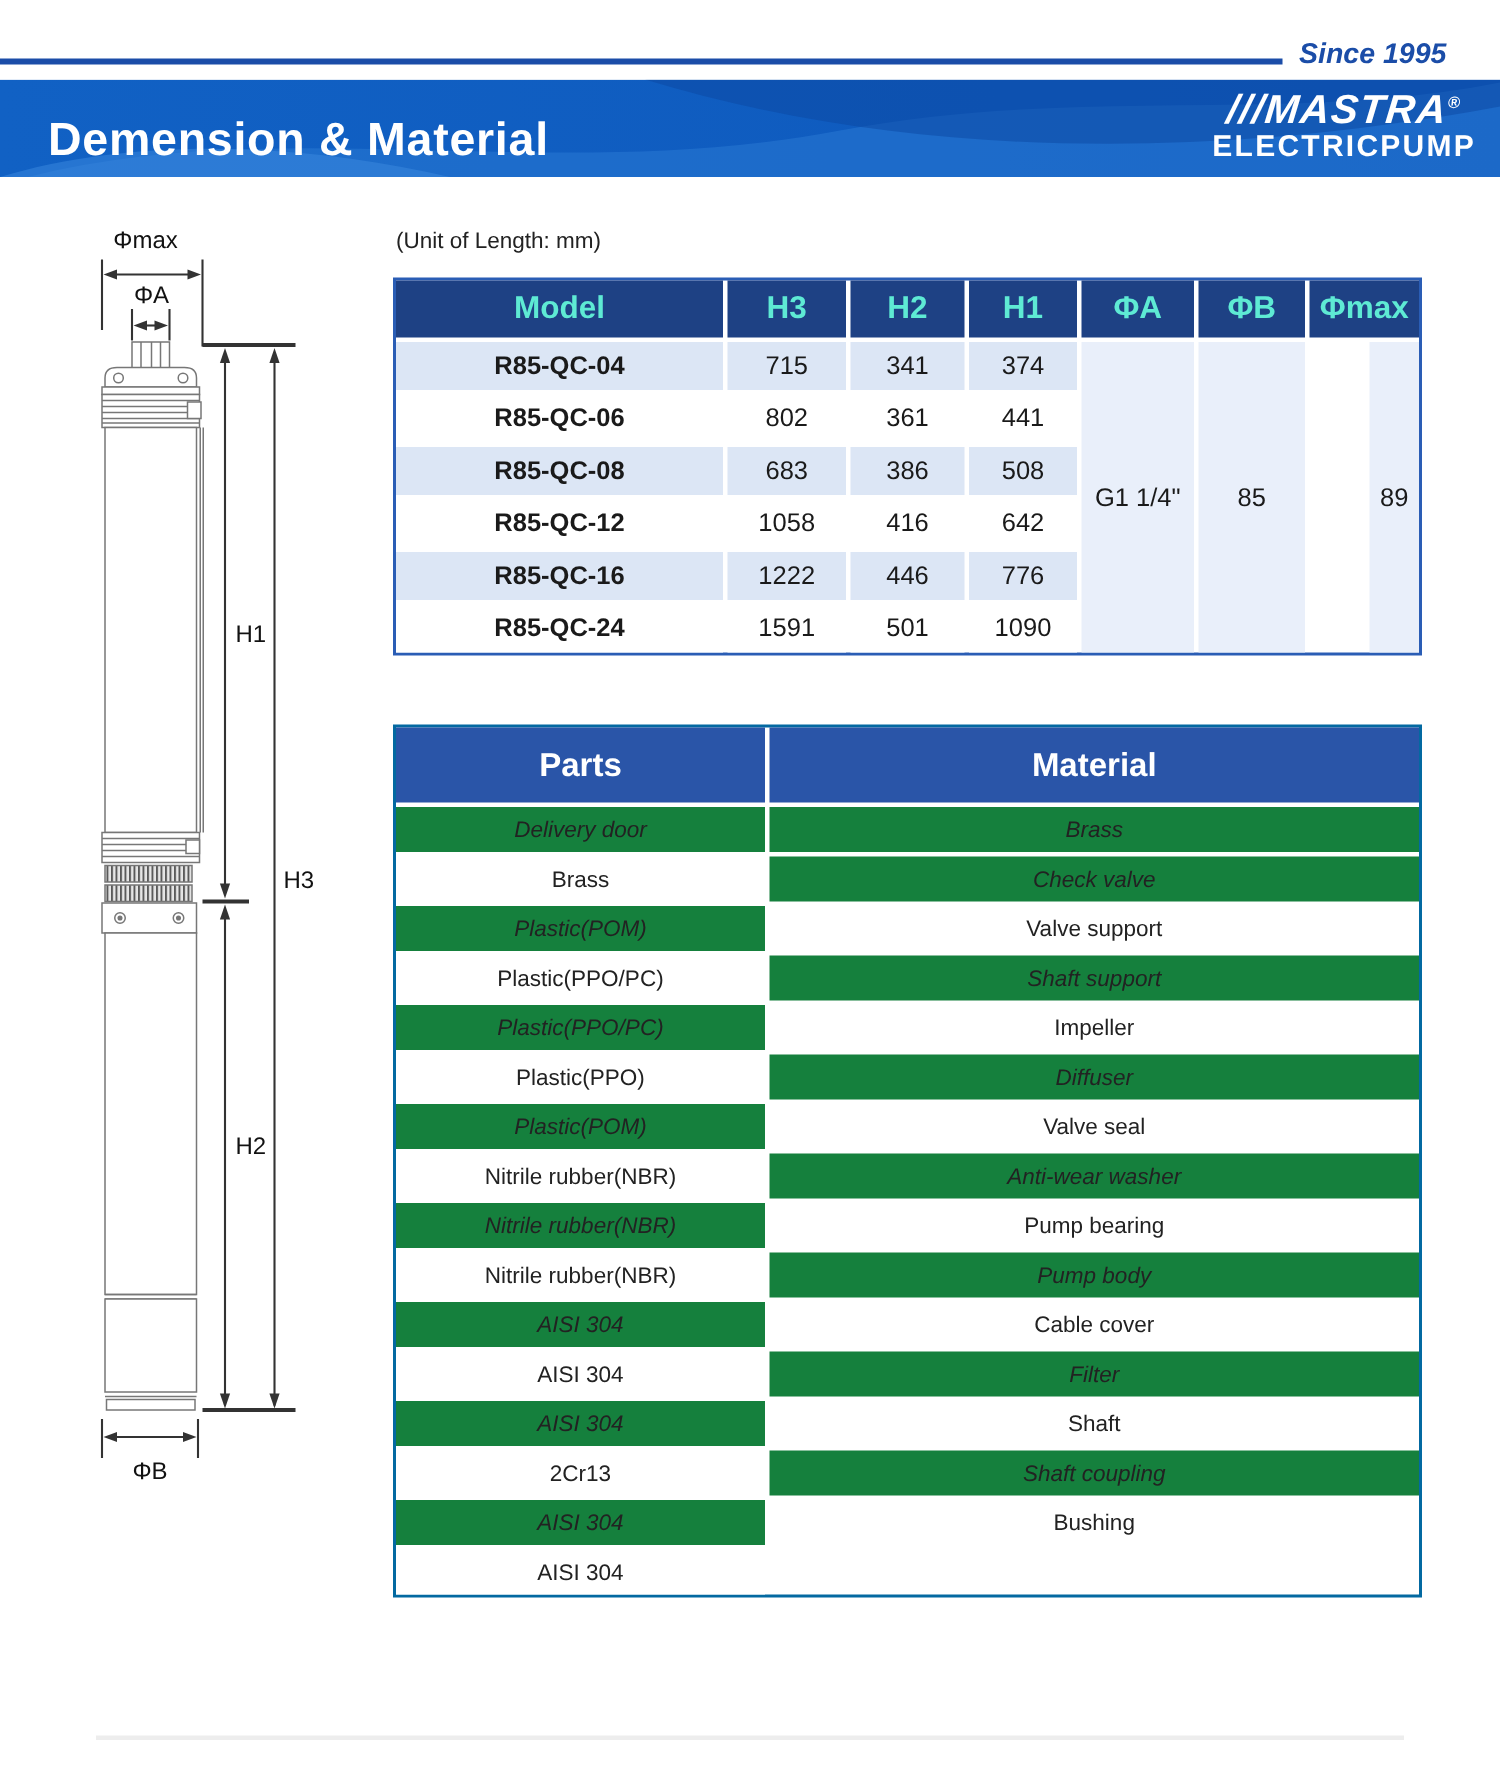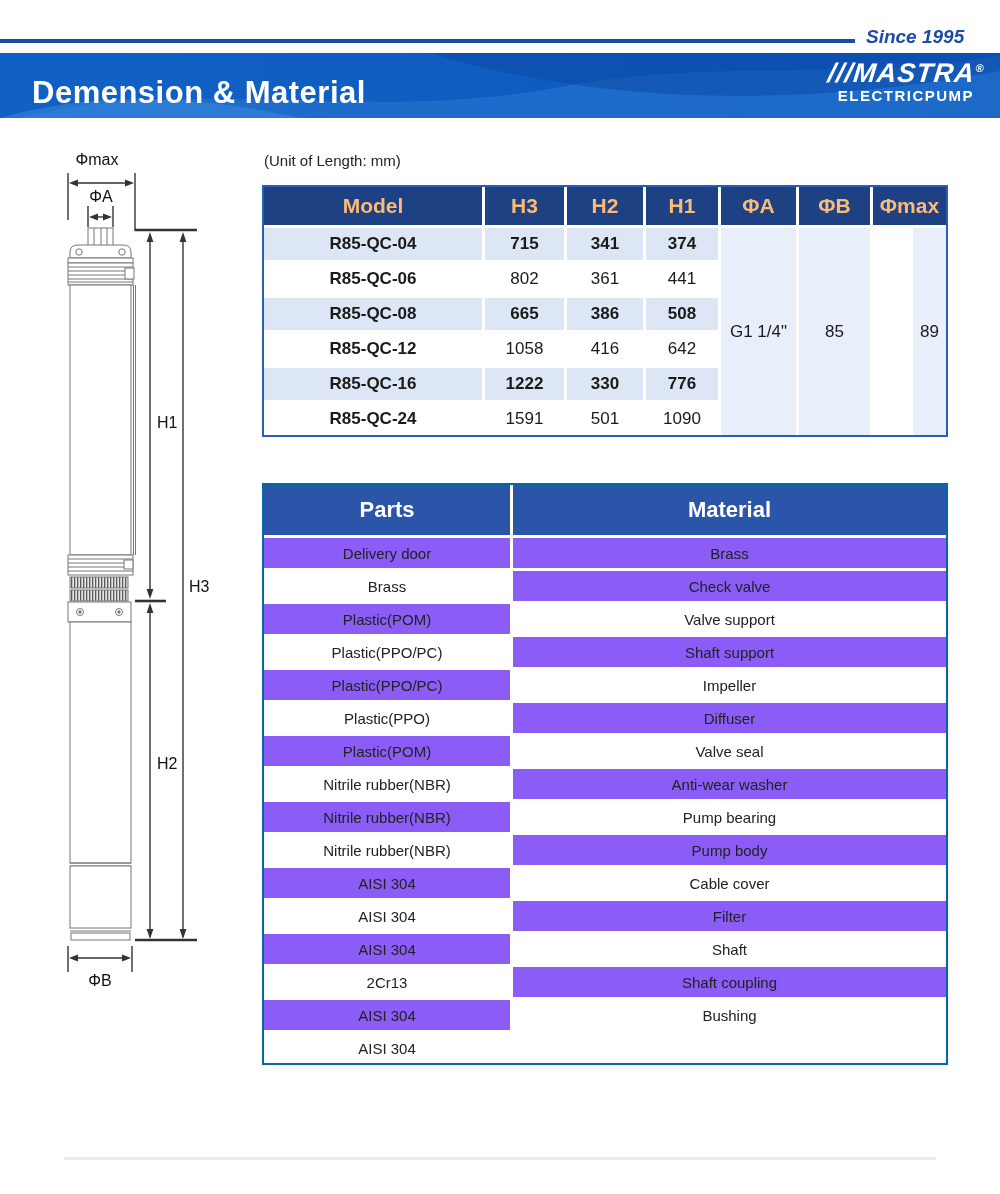--- a/index.html
+++ b/index.html
@@ -13,46 +13,46 @@
     font-style:italic;color:#1b4da8;white-space:nowrap;}
   
   .banner{position:absolute;top:53px;left:0;width:1000px;height:79px;overflow:hidden;}
   .banner svg{position:absolute;top:0;left:0;}
   .banner-title{position:absolute;left:32px;top:50%;transform:translateY(-50%);
     color:#fff;font-size:31px;font-weight:bold;letter-spacing:.5px;white-space:nowrap;}
   .logo{position:absolute;right:16px;top:7px;color:#fff;text-align:center;}
   .logo-top{font-style:italic;font-weight:bold;font-size:27px;line-height:1;
     letter-spacing:1px;white-space:nowrap;transform:skewX(-6deg);}
   .logo-top .reg{font-size:11px;vertical-align:super;font-style:normal;}
-  .logo-sub{font-size:15px;font-weight:bold;letter-spacing:1.5px;line-height:1.15;white-space:nowrap;}
+  .logo-sub{font-size:20px;font-weight:bold;letter-spacing:1.5px;line-height:1.15;white-space:nowrap;}
   
   .unit-note{position:absolute;left:264px;top:152px;font-size:15px;color:#222;}
   
   .dim-table{position:absolute;left:262px;top:185px;width:682px;
     display:grid;grid-template-columns:218px 79px 76px 72px 75px 71px 1fr;
     grid-template-rows:38px repeat(6,32px);gap:3px;background:#fff;border:2px solid #2a5db5;}
-  .dh{background:#1e4184;color:#fdba74;font-weight:bold;font-size:21px;
+  .dh{background:#1e4184;color:#5eead4;font-weight:bold;font-size:21px;
     display:flex;align-items:center;justify-content:center;}
   .dc{font-size:17px;color:#1a1a1a;display:flex;align-items:center;justify-content:center;}
   .dc.model{font-weight:bold;}
-  .r1{background:#dce6f5;font-weight:bold;}
+  .r1{background:#dce6f5;}
   .r0{background:#ffffff;}
   .merged{background:#e9effa;font-size:17px;color:#1a1a1a;
     display:flex;align-items:center;justify-content:center;}
   .m-a{grid-area:2/5/8/6;}
   .m-b{grid-area:2/6/8/7;}
   .m-c{grid-area:2/7/8/8;margin-left:40px;}
   
   .parts-table{position:absolute;left:262px;top:483px;width:682px;
     display:grid;grid-template-columns:246px 1fr;
     grid-template-rows:50px repeat(16,30px);gap:3px;background:#fff;border:2px solid #0369a1;}
   .ph{background:#2a55a8;color:#fff;font-weight:bold;font-size:22px;
     display:flex;align-items:center;justify-content:center;}
   .pc{font-size:15px;color:#222;display:flex;align-items:center;justify-content:center;}
-  .p1{background:#8b5cf6;}
+  .p1{background:#15803d;font-style:italic;}
   .p0{background:#ffffff;}
   
   .drawing{position:absolute;left:20px;top:140px;}
   
   .footer-rule{position:absolute;left:64px;top:1157px;width:872px;height:3px;background:#ededed;}
 </style>
 </head>
 <body>
 
 <div class="since-rule"></div>
@@ -198,32 +198,32 @@
   <div class="dc r1">715</div>
   <div class="dc r1">341</div>
   <div class="dc r1">374</div>
 
   <div class="dc model r0">R85-QC-06</div>
   <div class="dc r0">802</div>
   <div class="dc r0">361</div>
   <div class="dc r0">441</div>
 
   <div class="dc model r1">R85-QC-08</div>
-  <div class="dc r1">665</div>
+  <div class="dc r1">683</div>
   <div class="dc r1">386</div>
   <div class="dc r1">508</div>
 
   <div class="dc model r0">R85-QC-12</div>
   <div class="dc r0">1058</div>
   <div class="dc r0">416</div>
   <div class="dc r0">642</div>
 
   <div class="dc model r1">R85-QC-16</div>
   <div class="dc r1">1222</div>
-  <div class="dc r1">330</div>
+  <div class="dc r1">446</div>
   <div class="dc r1">776</div>
 
   <div class="dc model r0">R85-QC-24</div>
   <div class="dc r0">1591</div>
   <div class="dc r0">501</div>
   <div class="dc r0">1090</div>
 </div>
 
 <div class="parts-table">
   <div class="ph">Parts</div>

